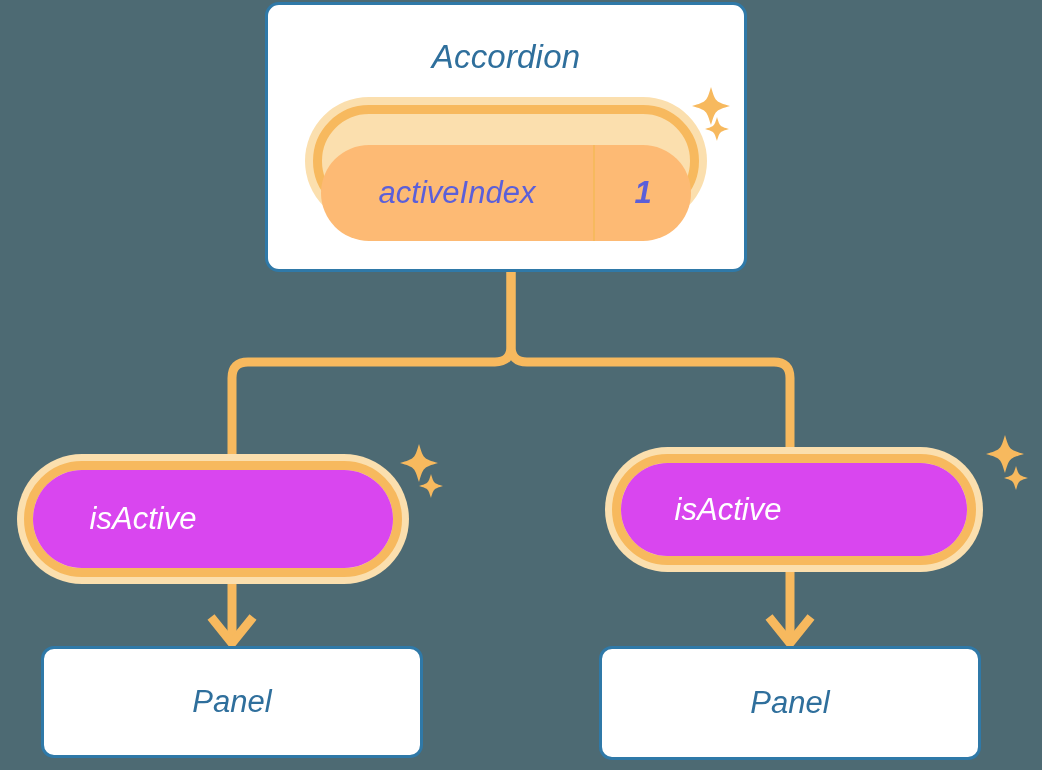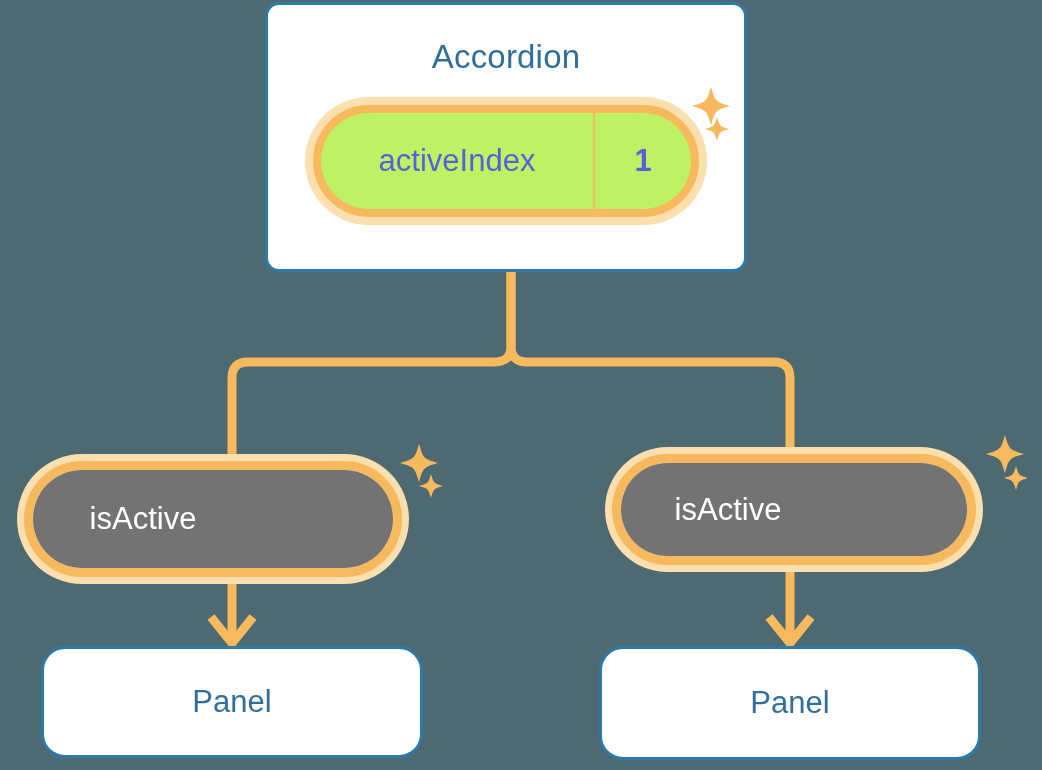--- a/index.html
+++ b/index.html
@@ -11,20 +11,21 @@
     width: 1042px;
     height: 770px;
     background: #4d6a73;
     font-family: "Liberation Sans", sans-serif;
     overflow: hidden;
   }
   #stage {
     position: relative;
     width: 1042px;
     height: 770px;
+    font-style: italic;
   }
 
   
   #connectors {
     position: absolute;
     left: 0;
     top: 0;
     width: 1042px;
     height: 770px;
     z-index: 1;
@@ -89,37 +90,38 @@
   .pill-key, .pill-val {
     display: flex;
     align-items: center;
     justify-content: center;
     box-sizing: border-box;
     white-space: nowrap;
   }
 
   
   .pill.light {
-    background: #bef264;
+    background: #fdba74;
+    margin-top: 32px;
   }
   .pill.light .pill-key {
     color: #5b5fd9;
     font-size: 31px;
     font-weight: 400;
   }
   .pill.light .pill-val {
     color: #5b5fd9;
     font-size: 31px;
     font-weight: 700;
     border-left: 2px solid #f7b95e;
   }
 
   
   .pill.solid {
-    background: #737373;
+    background: #d946ef;
   }
   .pill.solid .pill-key {
     color: #ffffff;
     font-size: 31px;
     font-weight: 400;
   }
   .pill.solid .pill-val {
     color: #ffffff;
     font-size: 31px;
     font-weight: 700;
@@ -178,21 +180,21 @@
     width: 346px; height: 93px;
   }
   #pill-is-active-true .pill-key { width: 214px; }
   #pill-is-active-true .pill-val { width: 132px; }
 
   
   .panel-box {
     position: absolute;
     background: #ffffff;
     border: 3px solid #2f79a8;
-    border-radius: 24px;
+    border-radius: 13px;
     box-sizing: border-box;
     display: flex;
     align-items: center;
     justify-content: center;
     z-index: 3;
   }
   .panel-label {
     color: #2f6f9c;
     font-size: 31px;
     font-weight: 400;

